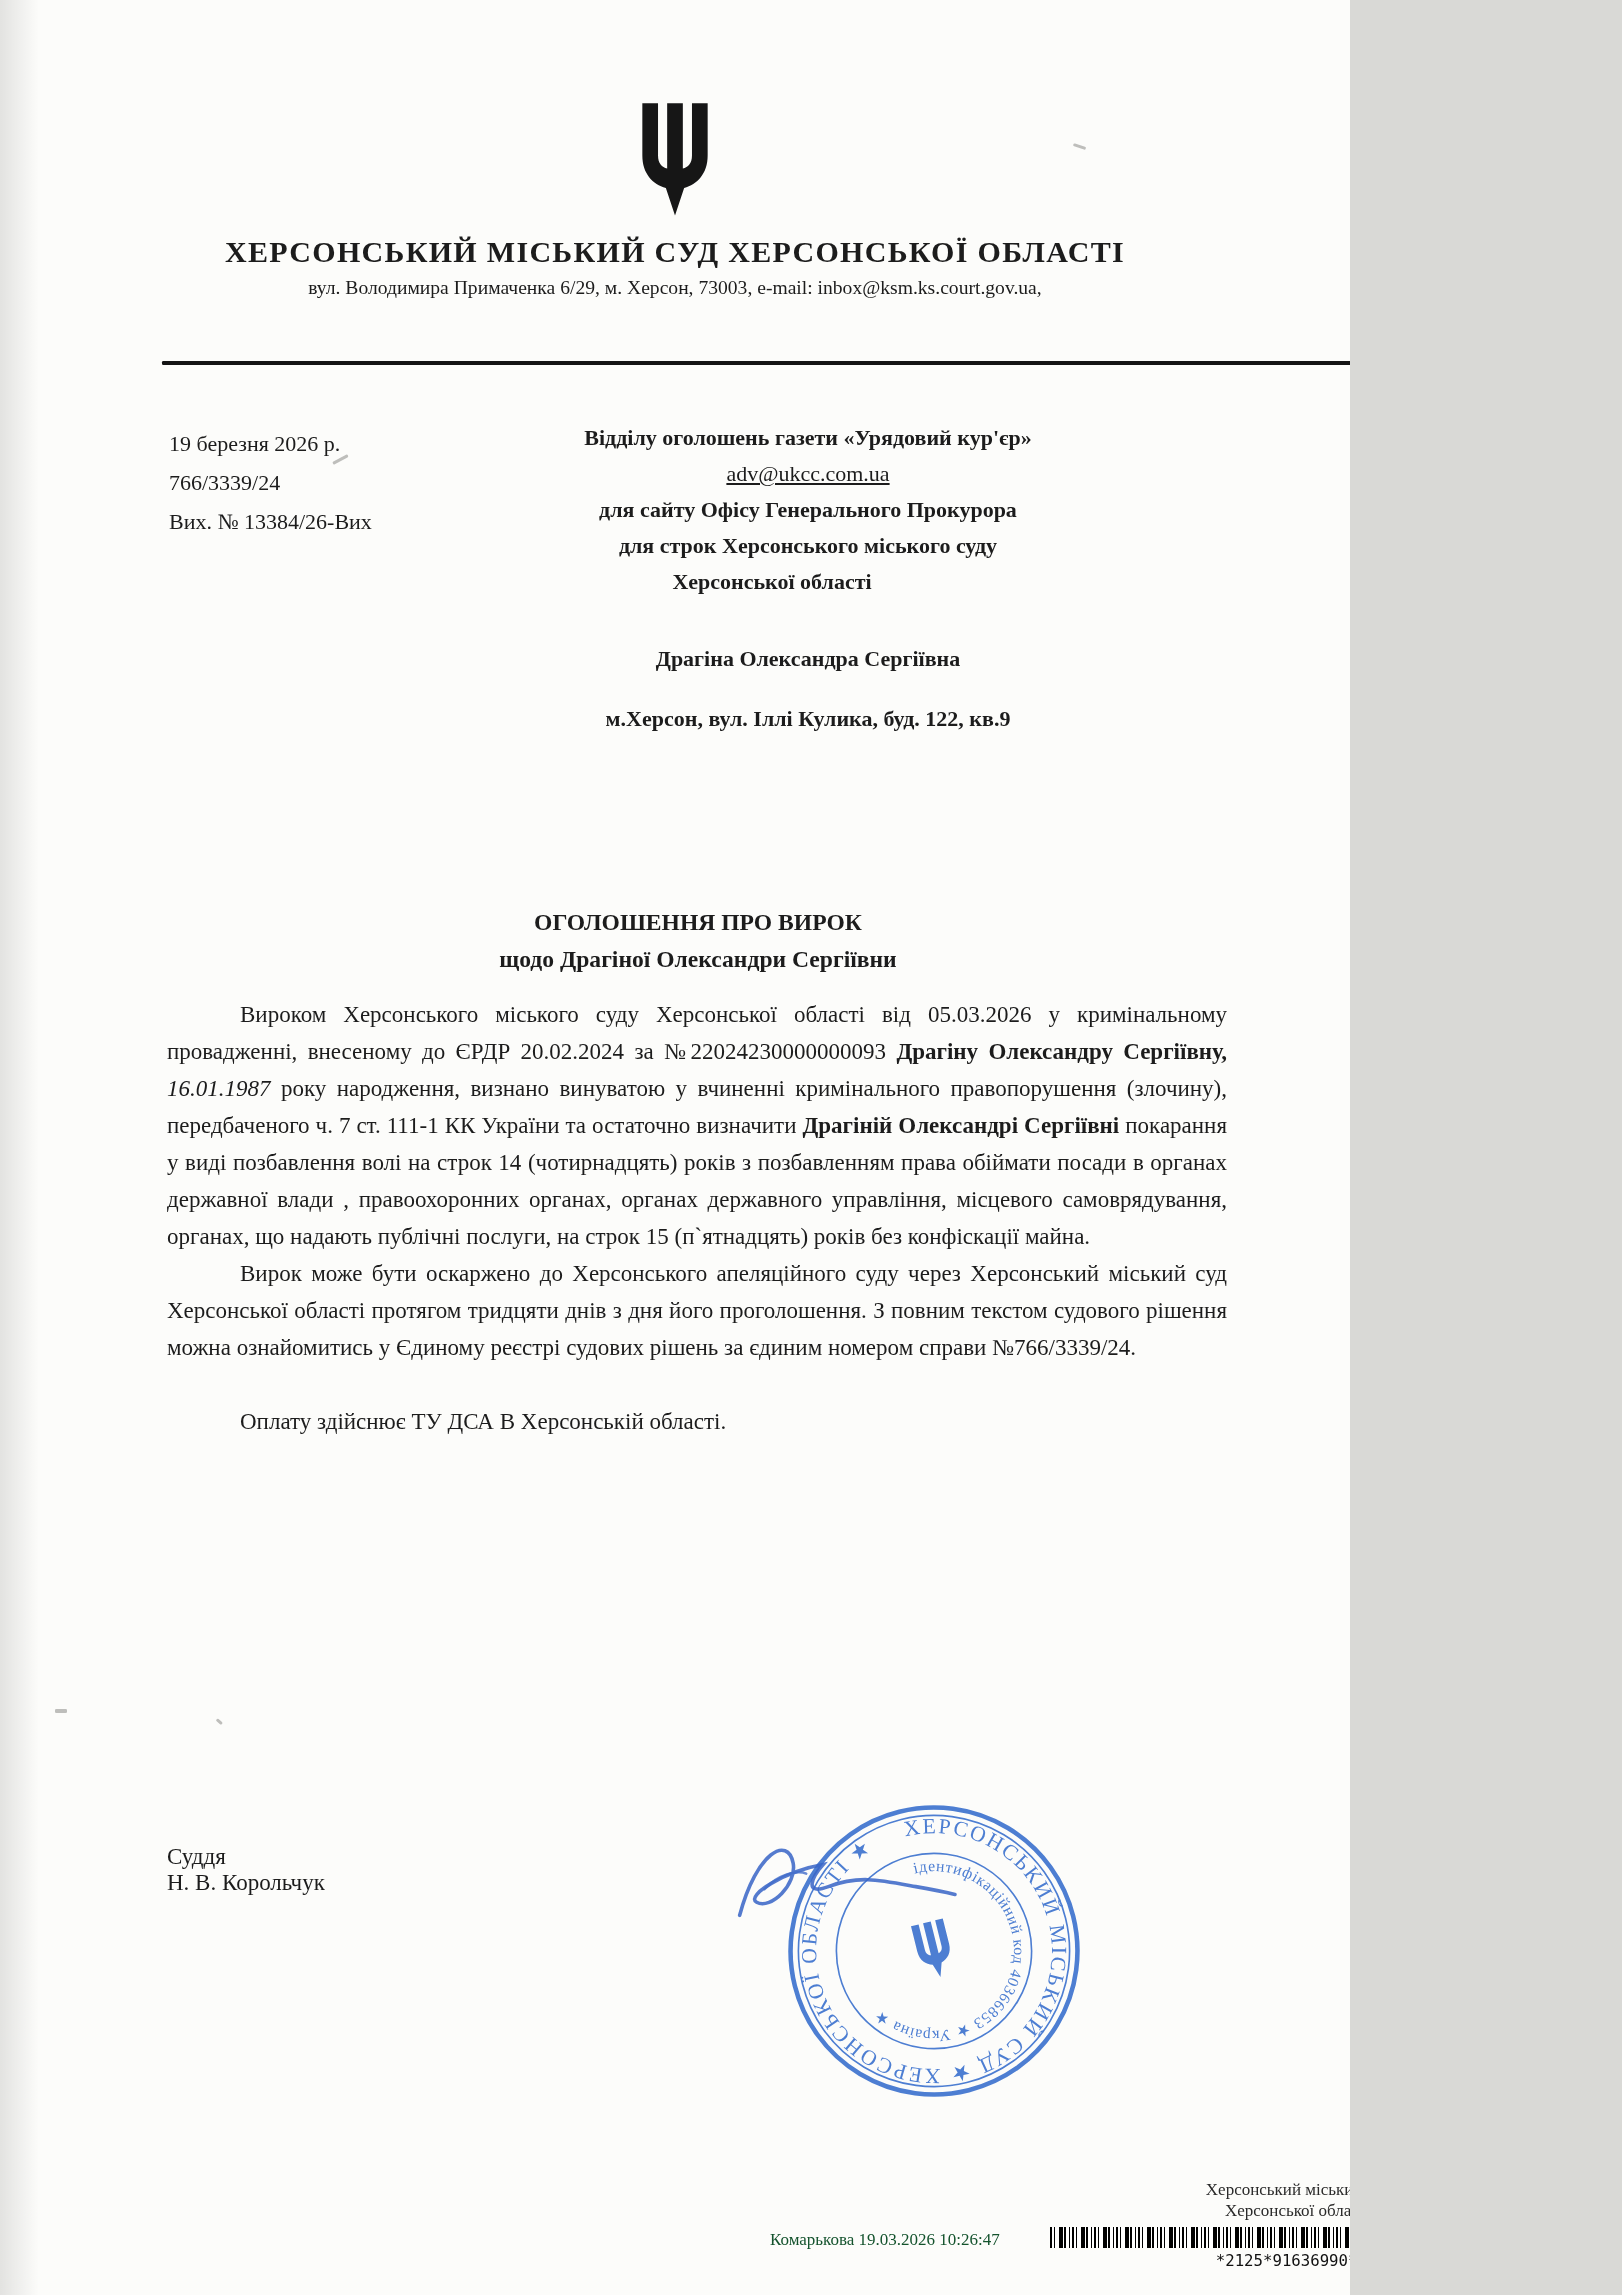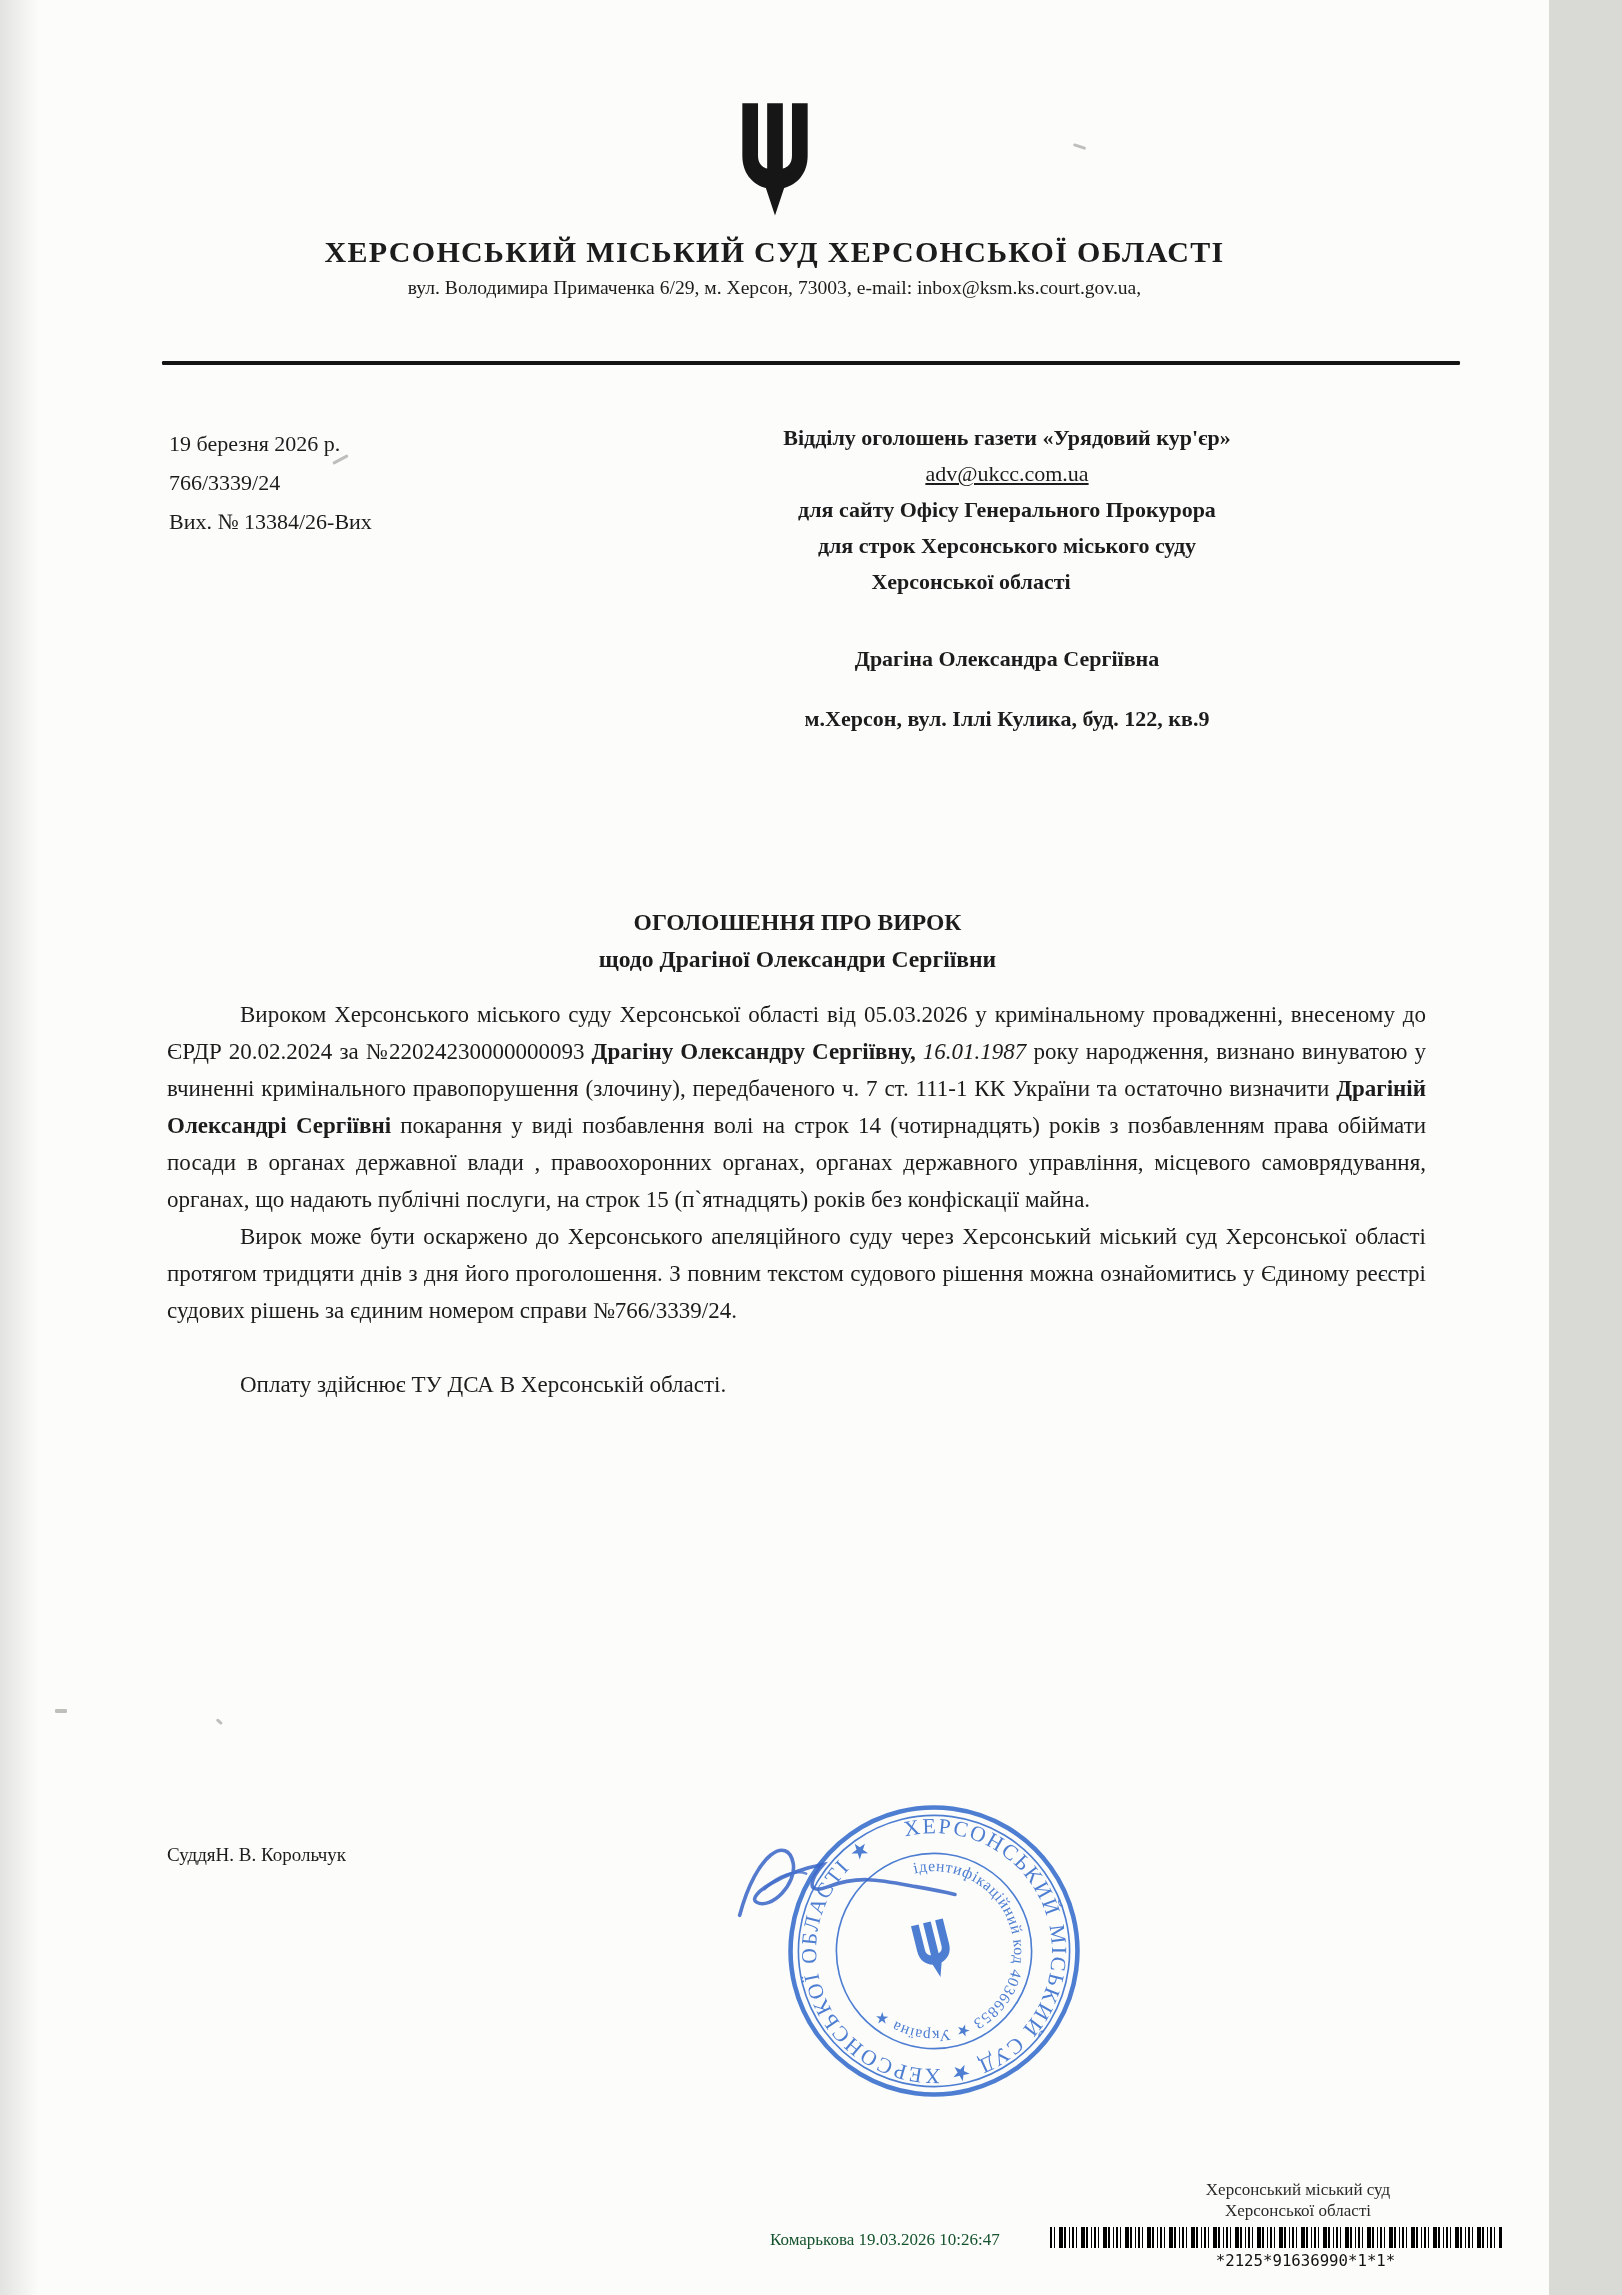--- a/index.html
+++ b/index.html
@@ -1,18 +1,18 @@
 <!DOCTYPE html>
 <html style="font-size:10.5px"><head>
 <meta charset="utf-8">
 <style>
   html,body{margin:0;padding:0;background:#d9d9d6;}
   .page{
     position:relative;
-    width:1549px;height:2295px;
+    width:1350px;height:2295px;
     background:#fcfcfa;
     font-family:"Liberation Serif","DejaVu Serif",serif;
     color:#1c1c1c;
     overflow:hidden;
   }
   .page::before{ 
     content:"";position:absolute;left:0;top:0;bottom:0;width:39px;
     background:linear-gradient(90deg,rgba(0,0,0,0.10),rgba(0,0,0,0));
     pointer-events:none;
   }
@@ -40,21 +40,21 @@
   .title-block{left:167px;right:121px;top:904px;text-align:center;font-size:23.6px;font-weight:bold;line-height:37px;}
 
   
   .body-block{left:167px;right:123px;top:996px;font-size:23px;line-height:37px;text-align:justify;}
   .body-block p{margin:0;text-indent:73px;}
   .body-block p.gap{margin-top:37px;}
   .body-block .b{font-weight:bold;}
   .body-block .i{font-style:italic;}
 
   
-  .sig-row{left:167px;right:123px;top:1844px;display:flex;justify-content:flex-start;font-size:19px;}
+  .sig-row{left:167px;right:123px;top:1844px;display:flex;justify-content:flex-start;font-size:23px;flex-direction:column;}
 
   
   .stamp{left:784px;top:1801px;width:300px;height:300px;opacity:0.92;transform:rotate(-14deg);}
   .handsig{left:725px;top:1824px;width:242px;height:137px;opacity:0.95;}
 
   
   .footer-court{left:1151px;top:2179px;width:294px;text-align:center;font-size:17px;line-height:21px;color:#2a2a2a;}
   .print-info{left:770px;top:2230px;font-family:Liberation Serif, serif;font-size:17px;color:#14532d;}
   .barcode{left:1050px;top:2227px;width:452px;height:21px;
     background-image:repeating-linear-gradient(90deg,

